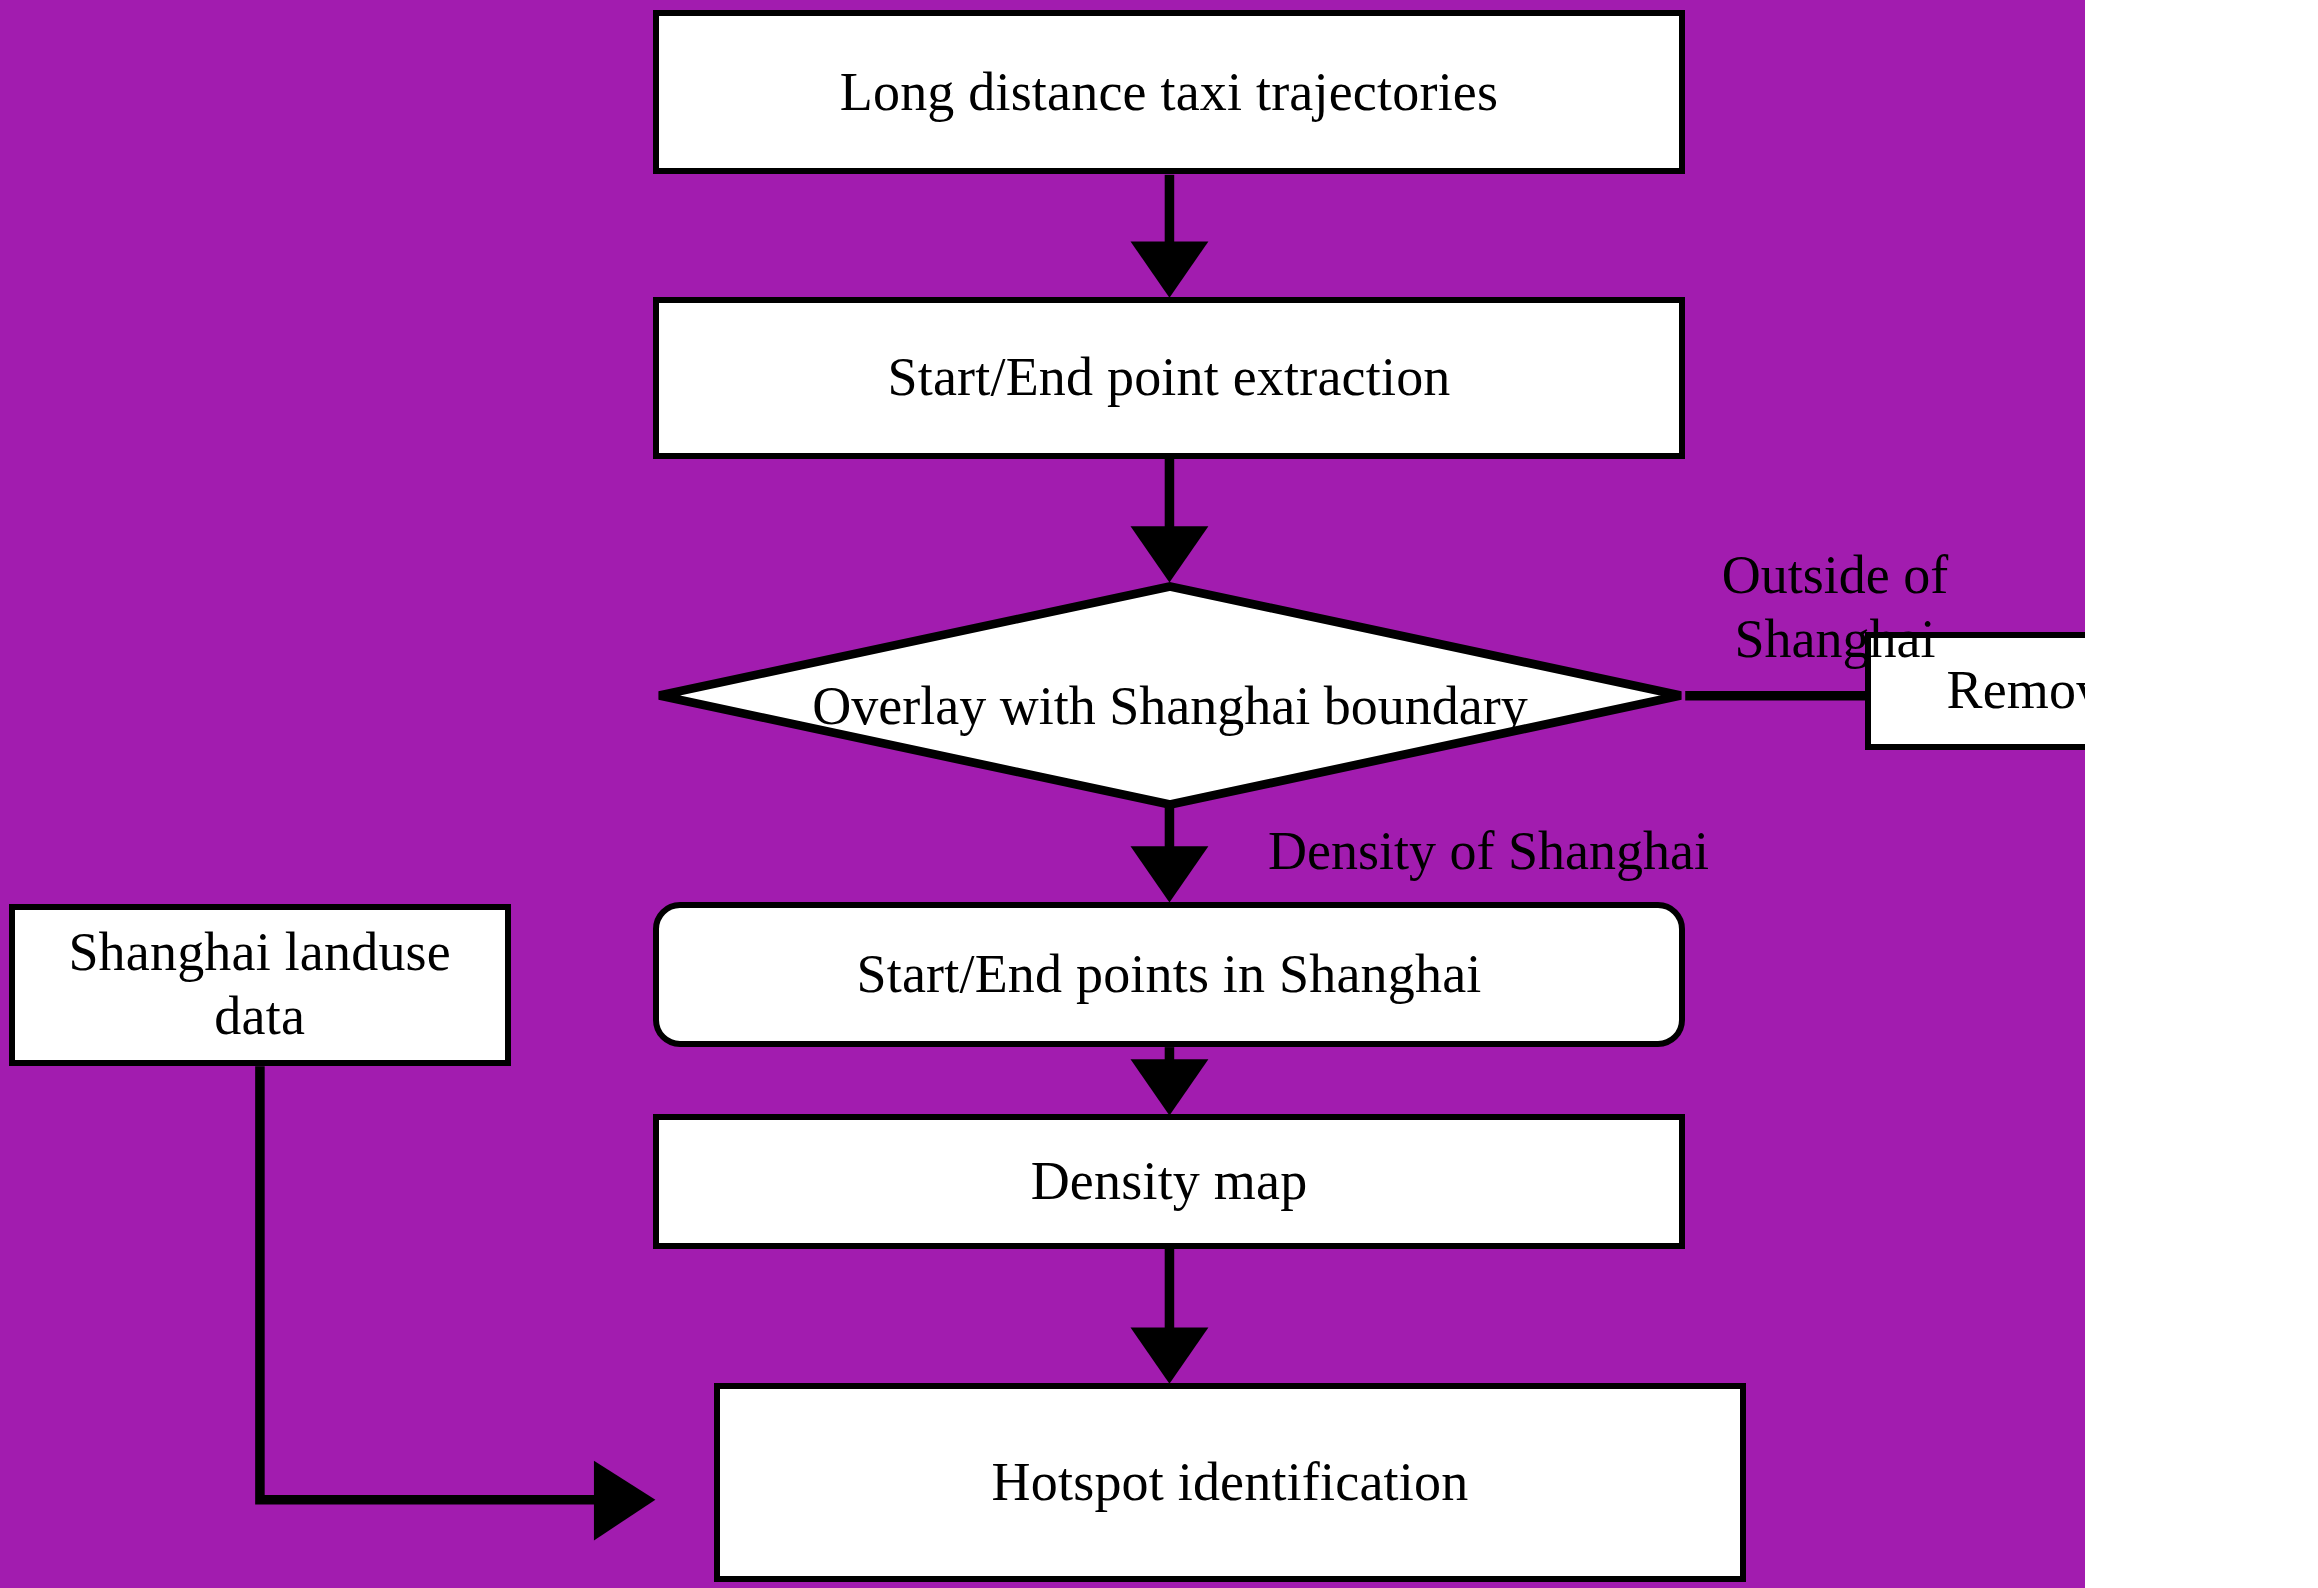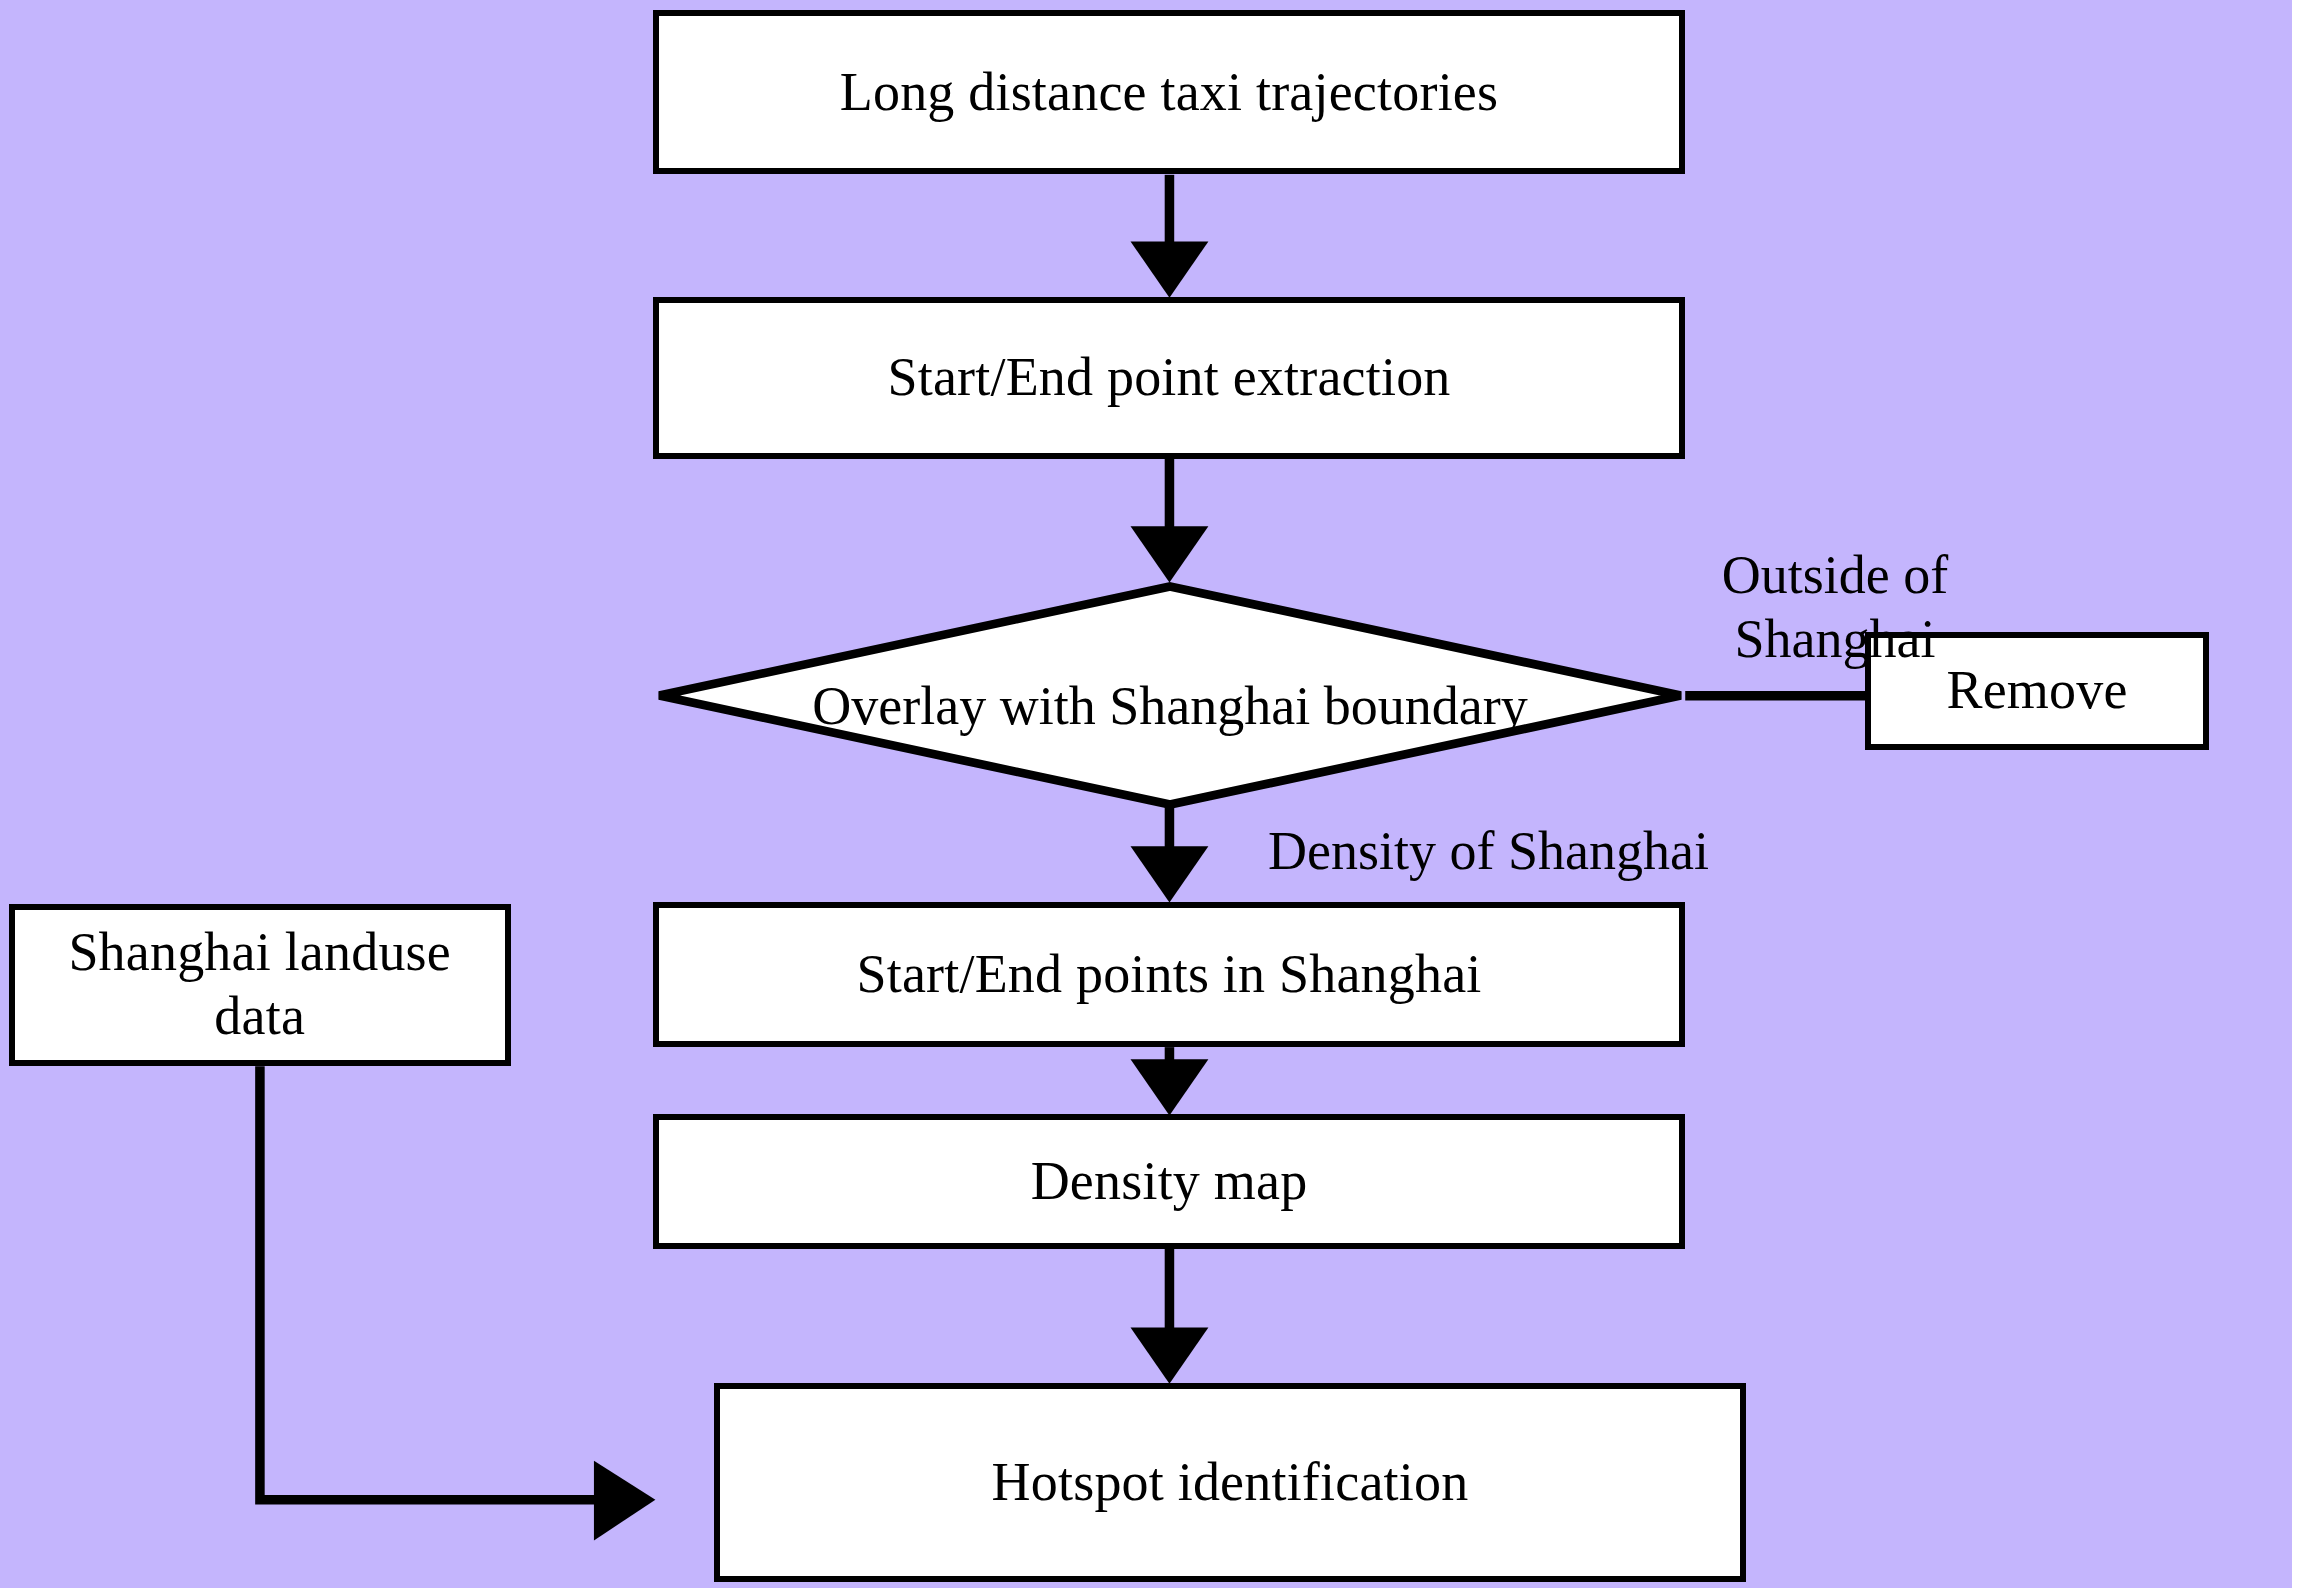--- a/index.html
+++ b/index.html
@@ -2,23 +2,23 @@
 <html style="font-size:14px"><head>
 <meta charset="utf-8">
 <style>
   html, body {
     margin: 0;
     padding: 0;
     background: #ffffff;
   }
   #canvas {
     position: relative;
-    width: 2292px;
+    width: 2085px;
     height: 1588px;
-    background: #c4b5fd;
+    background: #a21caf;
     overflow: hidden;
     font-family: "Liberation Serif", "DejaVu Serif", serif;
     text-decoration: underline;
   }
   .node {
     position: absolute;
     box-sizing: border-box;
     border: 6px solid #000000;
     background: #ffffff;
     display: flex;
@@ -136,21 +136,21 @@
   <div class="edge-label" style="left:1692px; top:544px; width:286px;">Outside of
 Shanghai</div>
 
   <div class="edge-label" style="left:1220px; top:820px; width:537px;">Density of Shanghai</div>
 
   <div class="node" style="left:8.7px; top:904px; width:502px; height:162px;">
     <span class="node-label">Shanghai landuse
 data</span>
   </div>
 
-  <div class="node" style="left:653px; top:902px; width:1032px; height:145px;">
+  <div class="node" style="left:653px; top:902px; width:1032px; height:145px;border-radius:27px;">
     <span class="node-label">Start/End points in Shanghai</span>
   </div>
 
   <div class="node" style="left:653px; top:1114px; width:1032px; height:135px;text-align:center;">
     <span class="node-label">Density map</span>
   </div>
 
   <div class="node" style="left:678px; top:1383px; width:1032px; height:199px;margin-left:36px;">
     <span class="node-label">Hotspot identification</span>
   </div>

